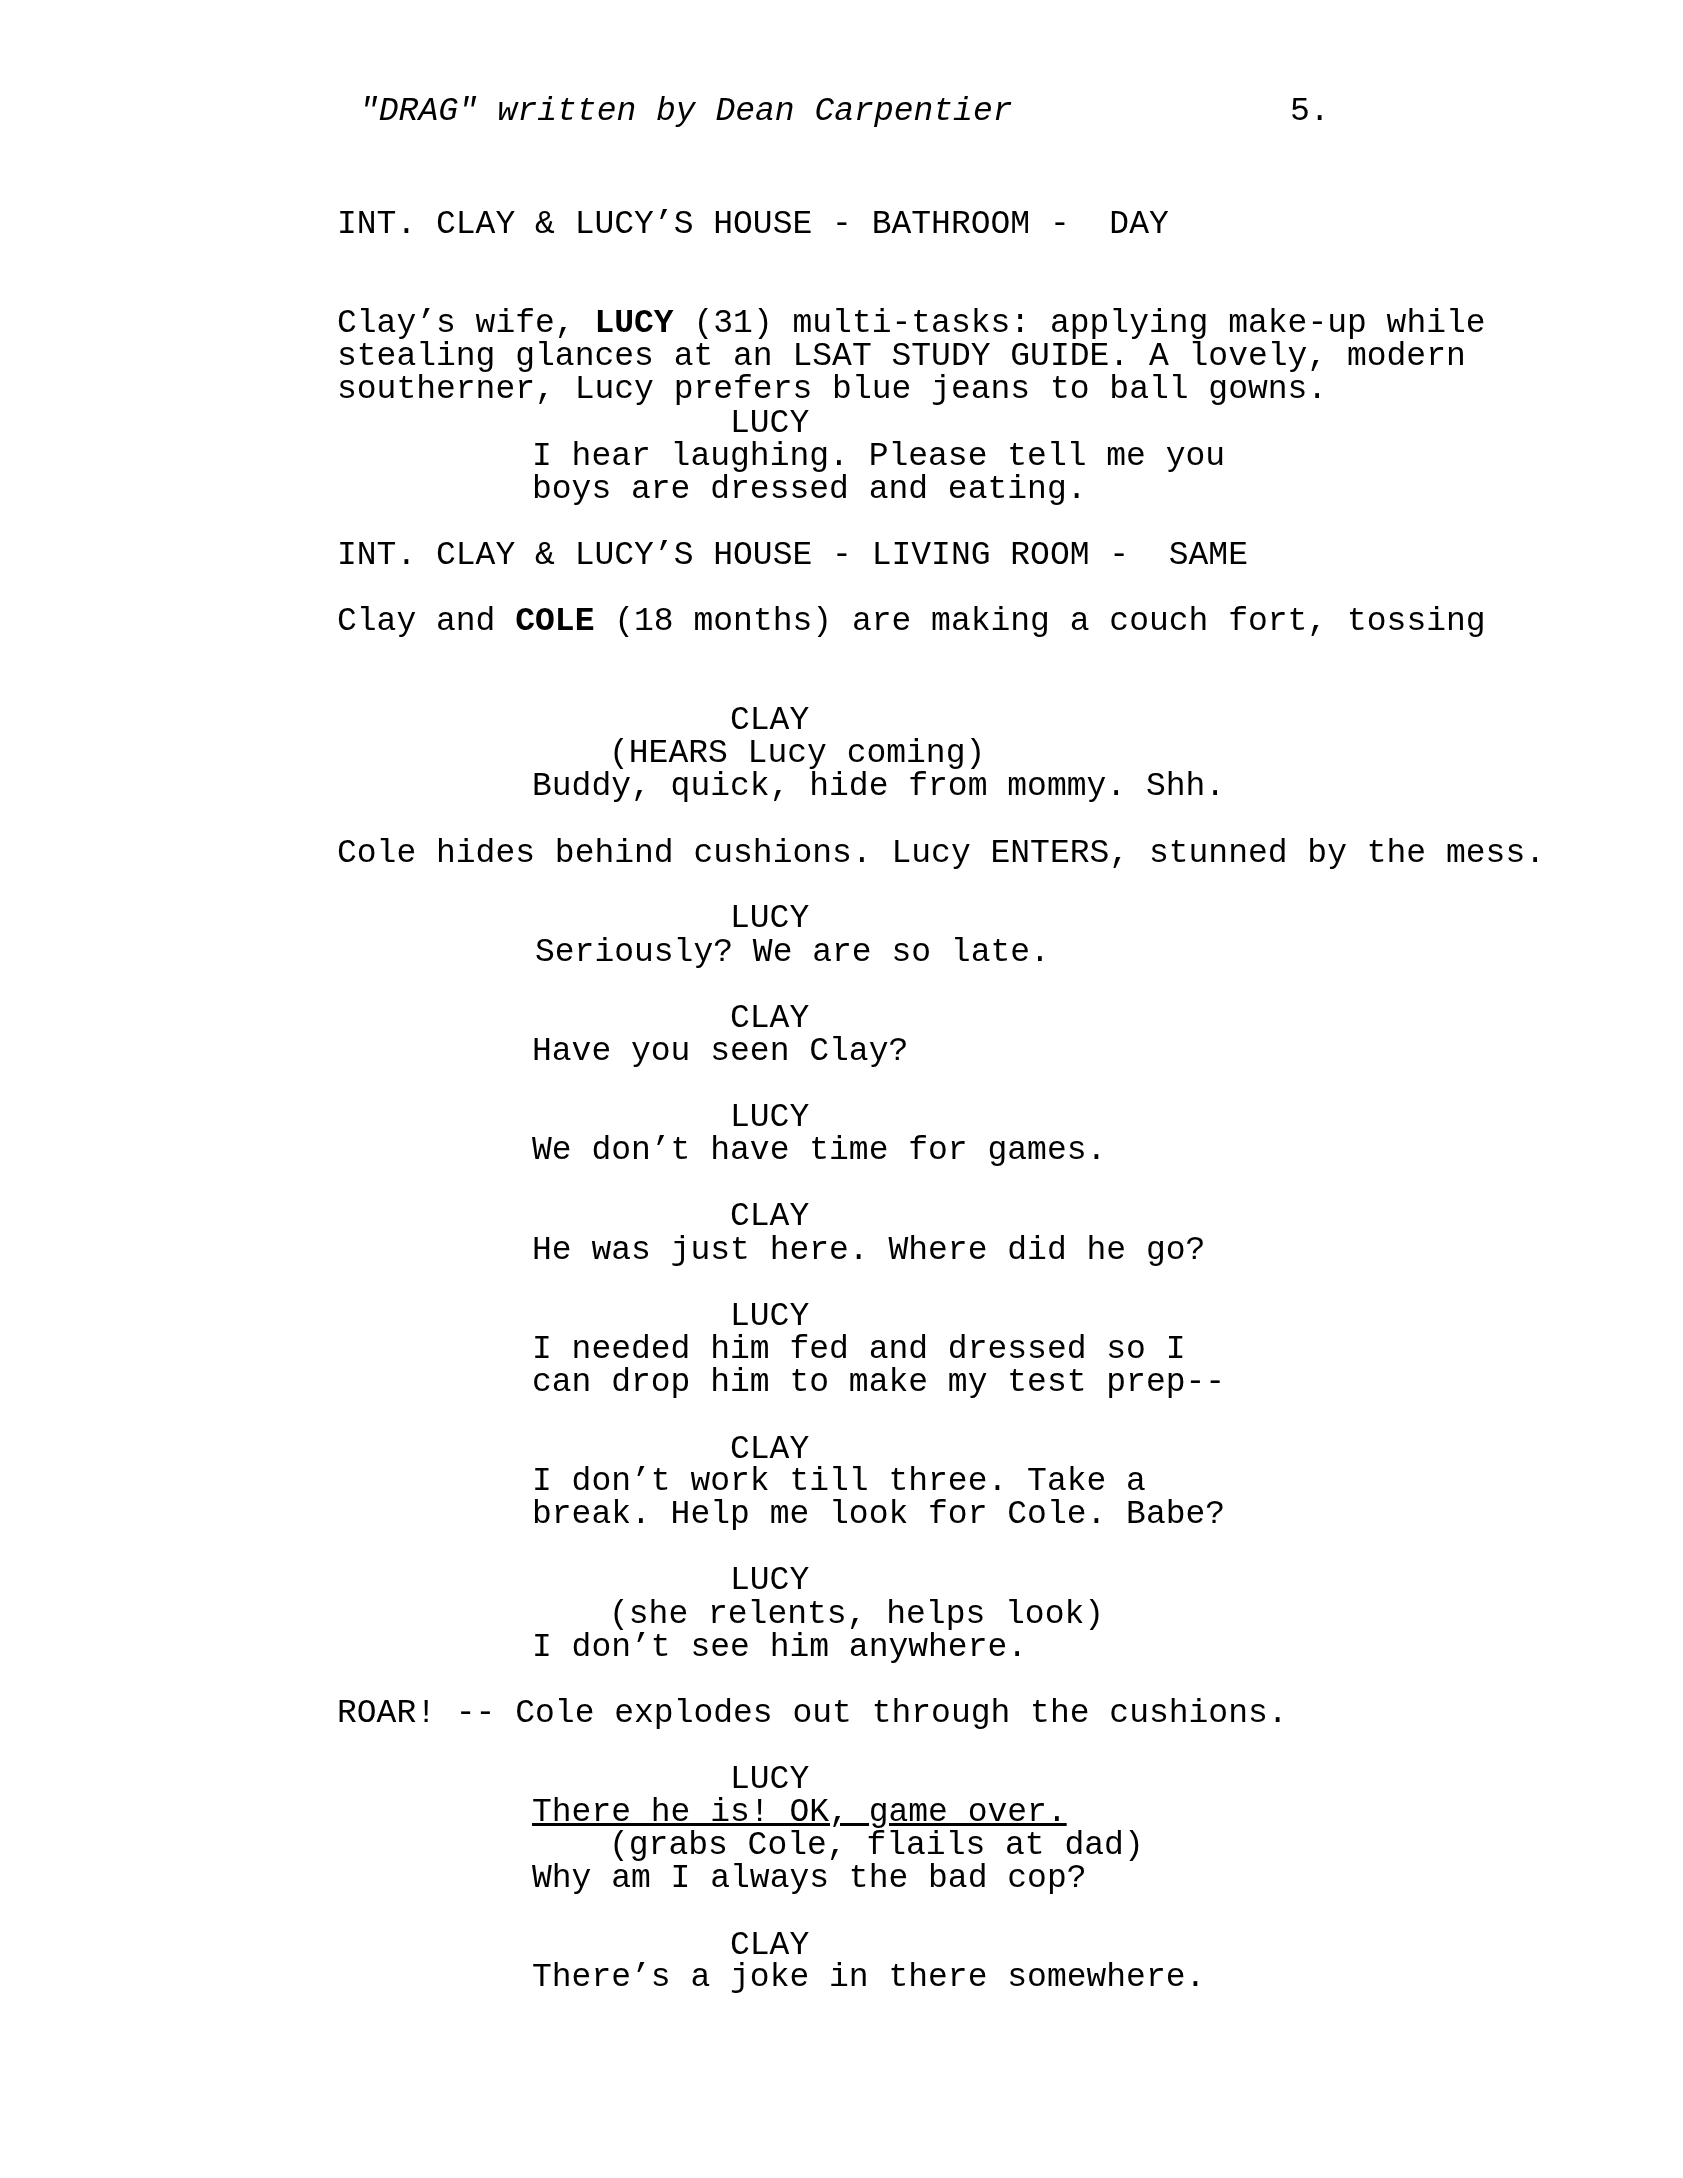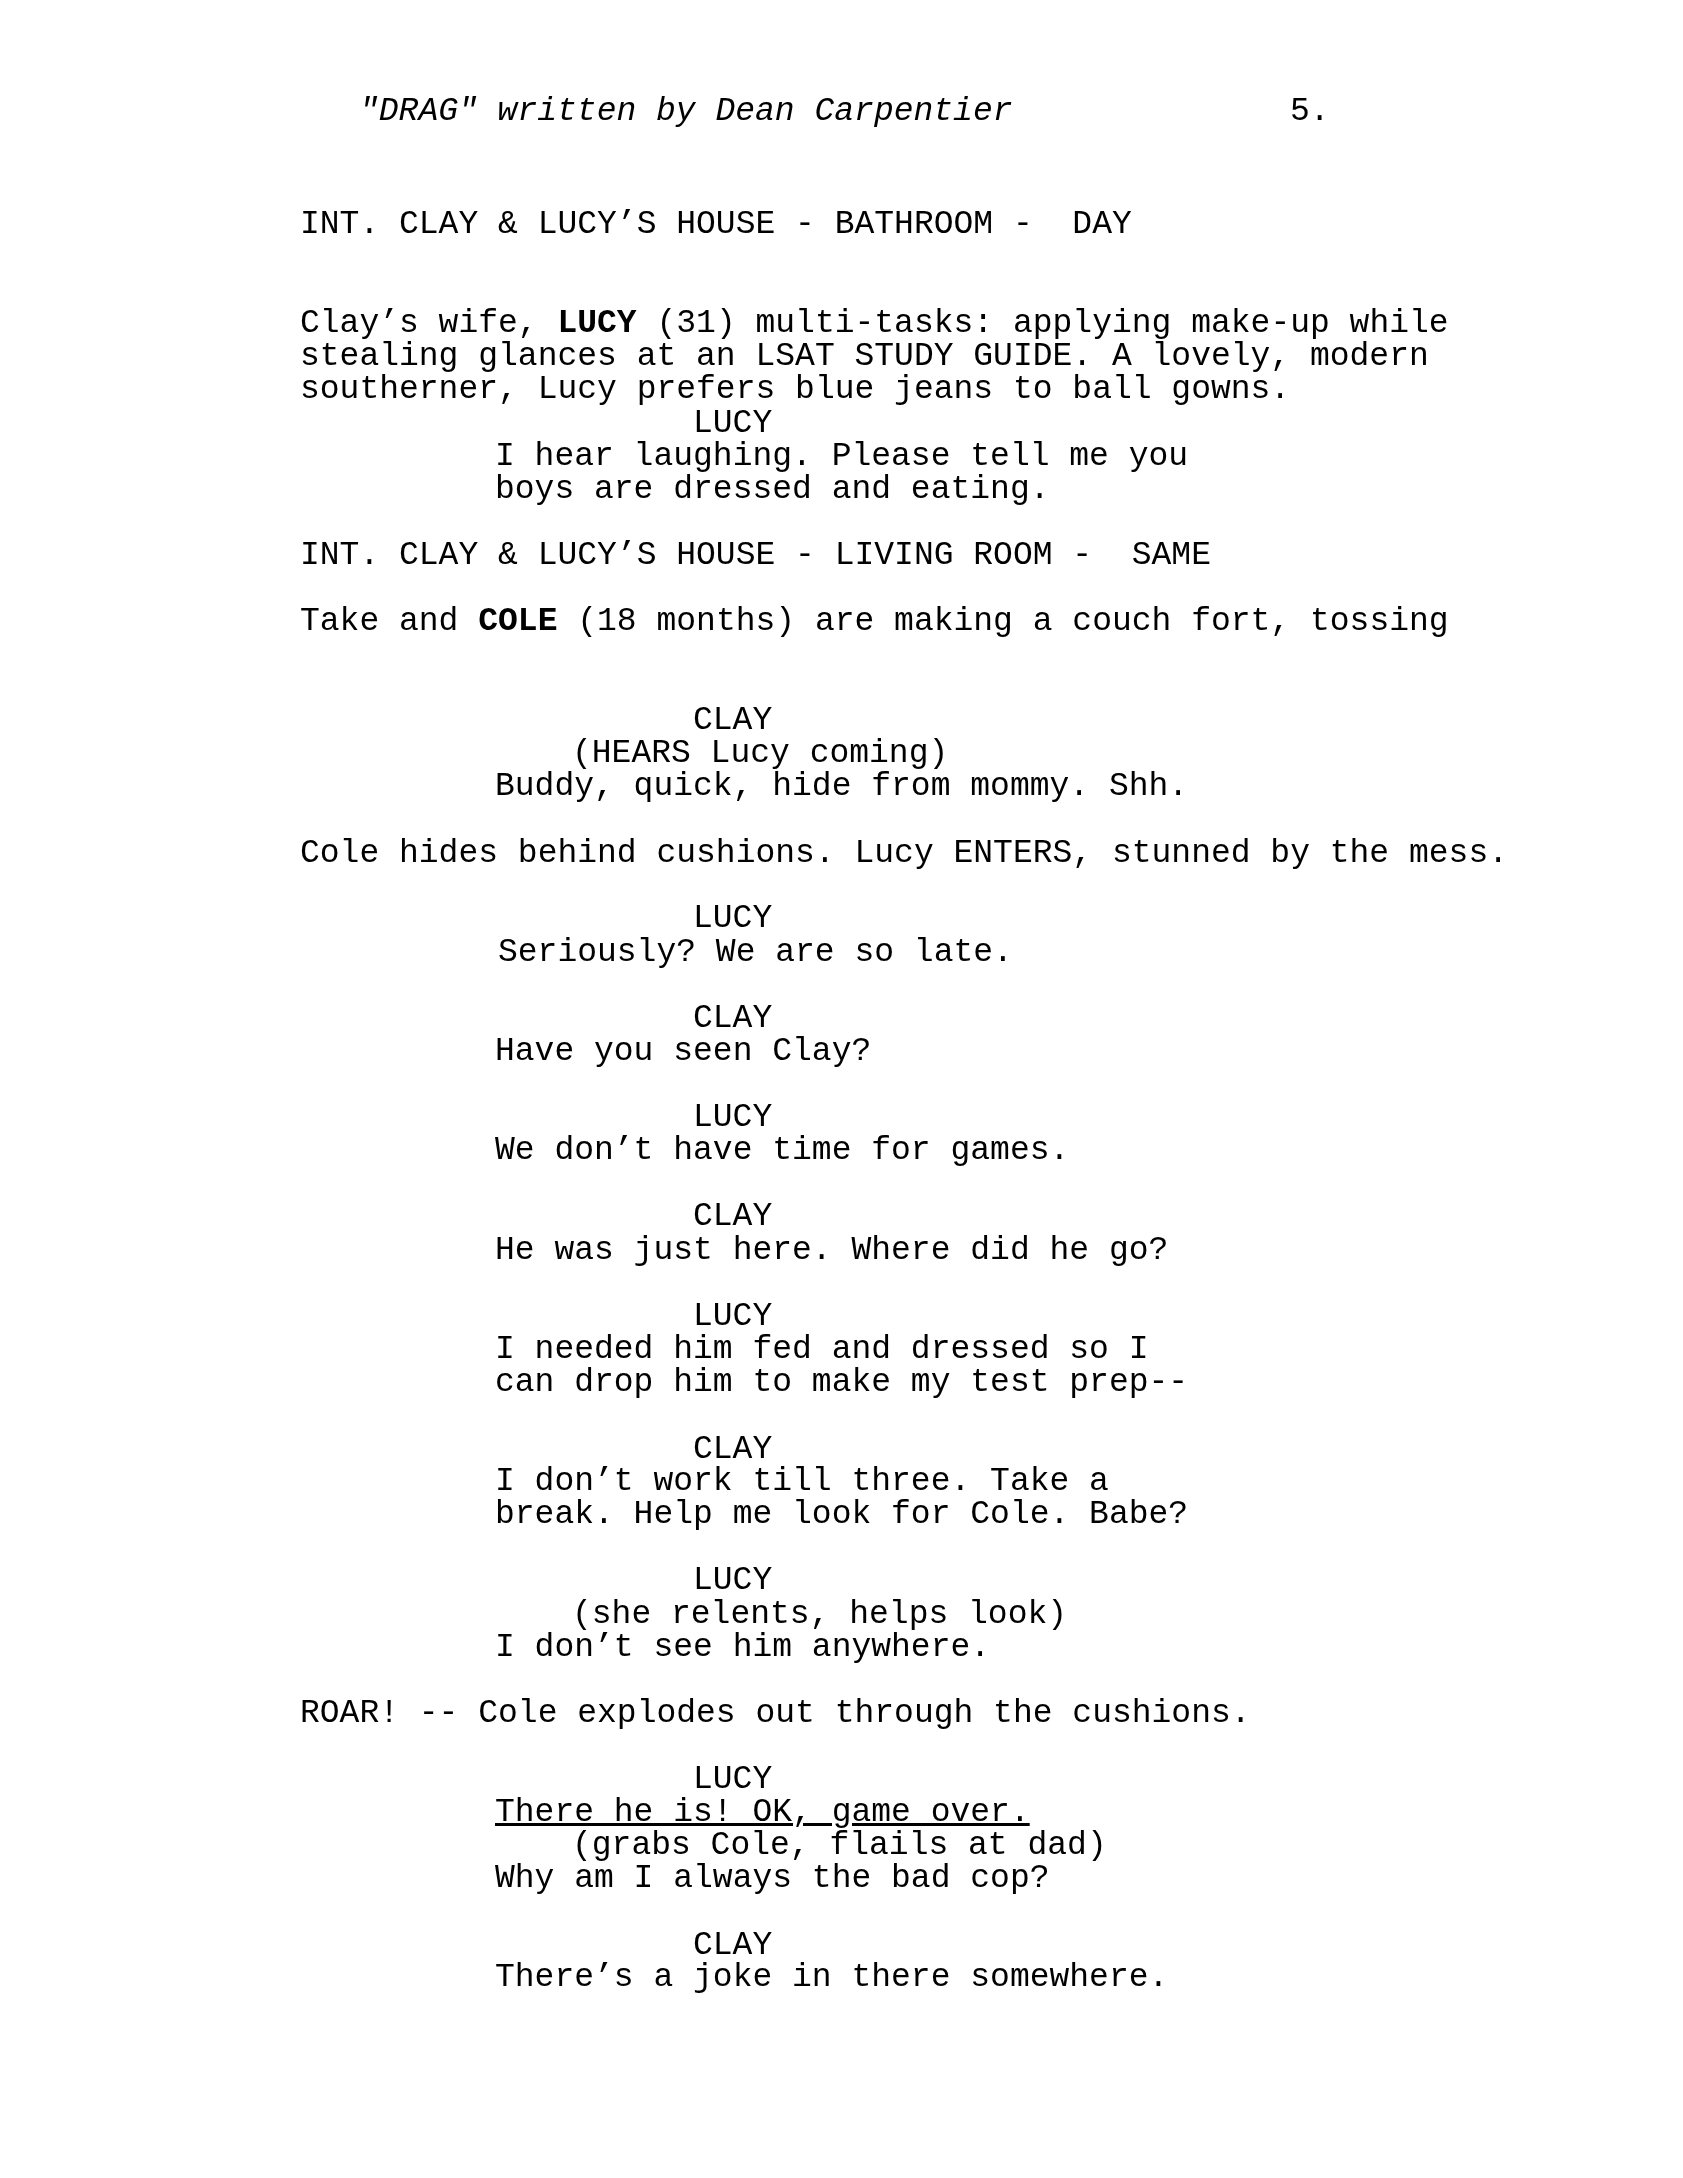--- a/index.html
+++ b/index.html
@@ -28,41 +28,42 @@
   .hdr-page {
     position: absolute;
     left: 1290px;
     top: 95px;
     line-height: 33px;
     white-space: pre;
   }
   .block {
     position: absolute;
     white-space: pre;
+    margin-left: 37px;
   }
   .tline {
     height: 33px;
     line-height: 33px;
     white-space: pre;
   }
   .b { font-weight: bold; }
 </style>
 </head>
 <body>
 
 <div class="page">
   <div class="hdr-title">"DRAG" written by Dean Carpentier</div>
   <div class="hdr-page">5.</div>
   <div>
       <div class="block scene_heading" style="top: 208px; left: 300px;"><div class="tline"><span>INT. CLAY &amp; LUCY’S HOUSE - BATHROOM -  DAY</span></div></div>
       <div class="block action" style="top: 307px; left: 300px;"><div class="tline"><span>Clay’s wife, </span><span class="b">LUCY</span><span> (31) multi-tasks: applying make-up while</span></div><div class="tline"><span>stealing glances at an LSAT STUDY GUIDE. A lovely, modern</span></div><div class="tline"><span>southerner, Lucy prefers blue jeans to ball gowns.</span></div></div>
       <div class="block character" style="top: 407px; left: 693px;"><div class="tline"><span>LUCY</span></div></div>
       <div class="block dialogue" style="top: 440px; left: 495px;"><div class="tline"><span>I hear laughing. Please tell me you</span></div><div class="tline"><span>boys are dressed and eating.</span></div></div>
       <div class="block scene_heading" style="top: 539px; left: 300px;"><div class="tline"><span>INT. CLAY &amp; LUCY’S HOUSE - LIVING ROOM -  SAME</span></div></div>
-      <div class="block action" style="top: 605px; left: 300px;"><div class="tline"><span>Take and </span><span class="b">COLE</span><span> (18 months) are making a couch fort, tossing</span></div></div>
+      <div class="block action" style="top: 605px; left: 300px;"><div class="tline"><span>Clay and </span><span class="b">COLE</span><span> (18 months) are making a couch fort, tossing</span></div></div>
       <div class="block character" style="top: 704px; left: 693px;"><div class="tline"><span>CLAY</span></div></div>
       <div class="block parenthetical" style="top: 737px; left: 572px;"><div class="tline"><span>(HEARS Lucy coming)</span></div></div>
       <div class="block dialogue" style="top: 770px; left: 495px;"><div class="tline"><span>Buddy, quick, hide from mommy. Shh.</span></div></div>
       <div class="block action" style="top: 837px; left: 300px;"><div class="tline"><span>Cole hides behind cushions. Lucy ENTERS, stunned by the mess.</span></div></div>
       <div class="block character" style="top: 902px; left: 693px;"><div class="tline"><span>LUCY</span></div></div>
       <div class="block dialogue" style="top: 936px; left: 498px; text-align: right;"><div class="tline"><span>Seriously? We are so late.</span></div></div>
       <div class="block character" style="top: 1002px; left: 693px;"><div class="tline"><span>CLAY</span></div></div>
       <div class="block dialogue" style="top: 1035px; left: 495px;"><div class="tline"><span>Have you seen Clay?</span></div></div>
       <div class="block character" style="top: 1101px; left: 693px;"><div class="tline"><span>LUCY</span></div></div>
       <div class="block dialogue" style="top: 1134px; left: 495px;"><div class="tline"><span>We don’t have time for games.</span></div></div>

